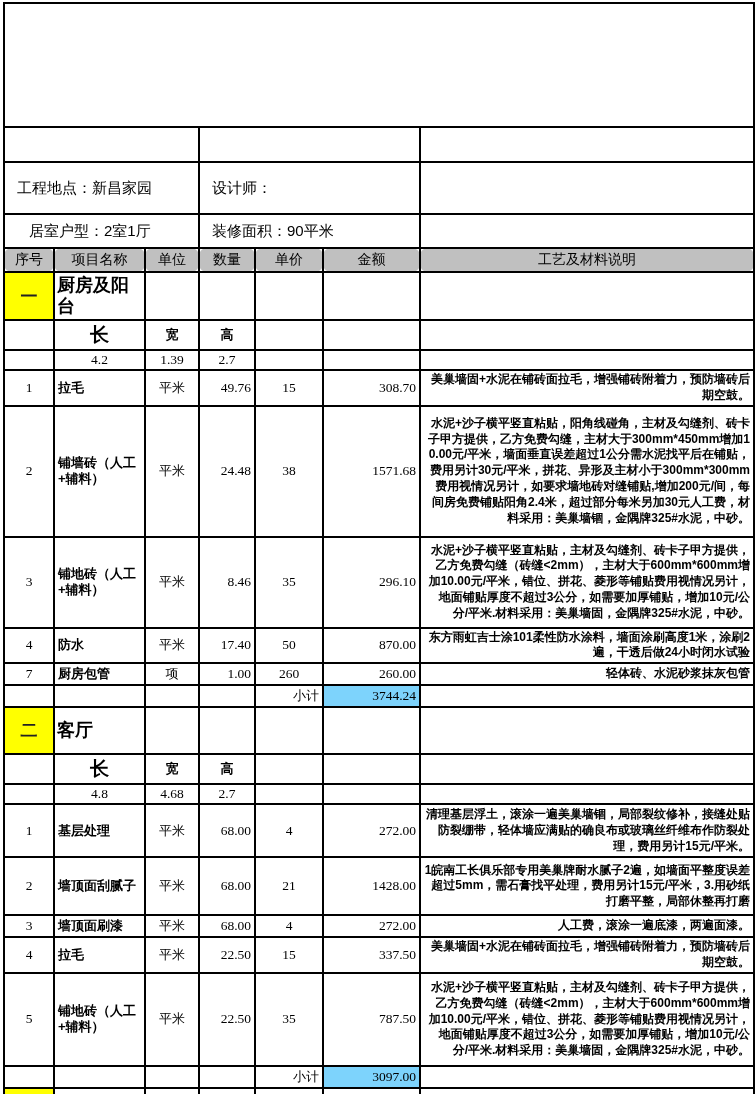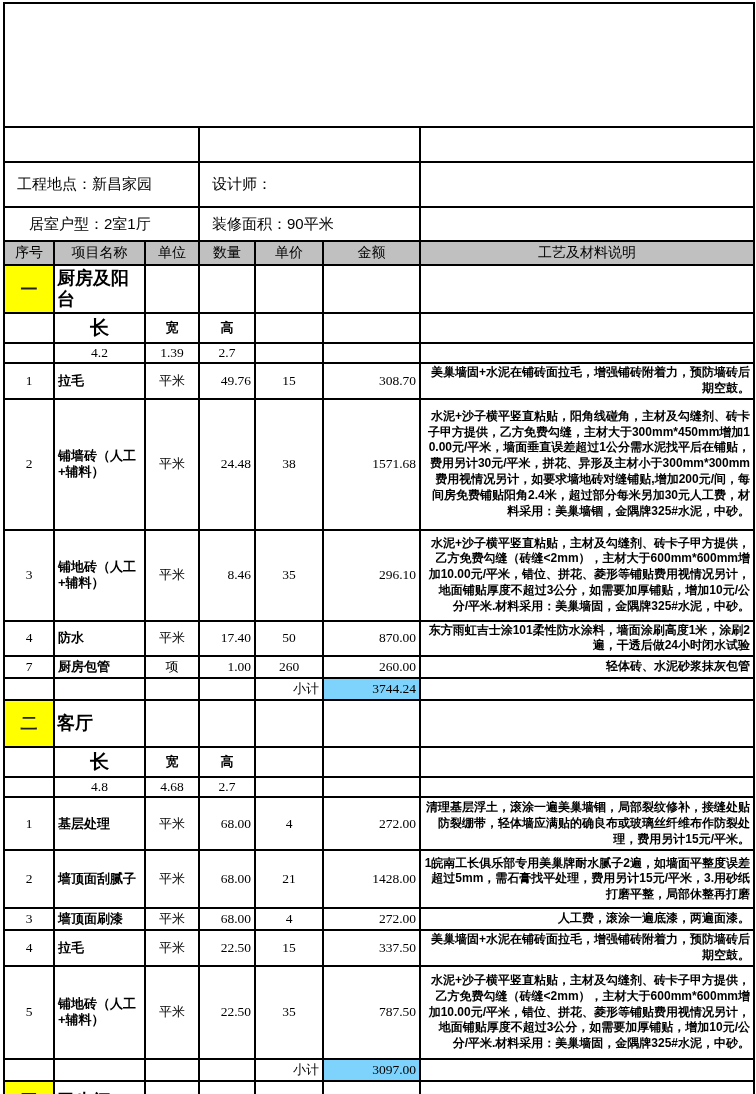--- a/index.html
+++ b/index.html
@@ -8,21 +8,21 @@
     font-family:"Liberation Sans","DejaVu Sans",sans-serif;color:#000;
   }
   table[data-name="quote-table"]{
     border-collapse:collapse;table-layout:fixed;
     width:750px;margin:2px 0 0 3px;background:#fff;
   }
   td{
     border:2px solid #000;padding:1px 3px;font-size:13px;
     overflow:hidden;vertical-align:middle;word-break:break-all;
   }
-  td.head{background:#c0c0c0;text-align:center;font-size:14px;padding:2px 0;}
+  td.head{background:#c0c0c0;text-align:center;font-size:14px;padding:2px 0;border-radius:8px;}
   td.secnum{background:#ffff00;text-align:center;font-weight:bold;font-size:17px;color:#222;}
   td.sectitle{font-weight:bold;font-size:18px;line-height:1.15;padding:2px 2px;margin-top:32px;}
   td.dimbig{font-weight:bold;font-size:19px;text-align:center;}
   td.dimsmall{font-weight:bold;font-size:13px;text-align:center;}
   td.c{text-align:center;margin-left:22px;}
   td.r{text-align:right;}
   td.num{font-family:"Liberation Serif","DejaVu Serif",serif;font-size:13.5px;}
   td.item{font-weight:bold;font-size:13px;line-height:1.25;}
   td.desc{font-weight:bold;font-size:12px;line-height:1.32;padding:1px 3px;vertical-align:middle;text-align:right;}
   td.info{font-size:15px;padding-left:12px;}
@@ -45,21 +45,21 @@
   </colgroup>
   <tbody data-name="quote-table-body">
       <tr data-name="blank-top-block" style="height: 124px;">
         <td colspan="7" data-name="cell-no"></td>
       </tr>
       <tr data-name="blank-row" style="height: 35px;">
         <td colspan="3" data-name="cell-no"></td>
         <td colspan="3" data-name="cell-qty"></td>
         <td data-name="cell-desc"></td>
       </tr>
-      <tr data-name="info-row-site-designer" style="height: 45px; font-family: Liberation Serif, serif;">
+      <tr data-name="info-row-site-designer" style="height: 52px; font-family: Liberation Serif, serif;">
         <td colspan="3" class="info" data-name="cell-no">工程地点：新昌家园</td>
         <td colspan="3" class="info" data-name="cell-qty">设计师：</td>
         <td data-name="cell-desc"></td>
       </tr>
       <tr data-name="info-row-layout-area" style="height: 34px;">
         <td colspan="3" class="info ind" data-name="cell-no">居室户型：2室1厅</td>
         <td colspan="3" class="info" data-name="cell-qty">装修面积：90平米</td>
         <td data-name="cell-desc"></td>
       </tr>
       <tr data-name="header-row" style="height: 24px;">

